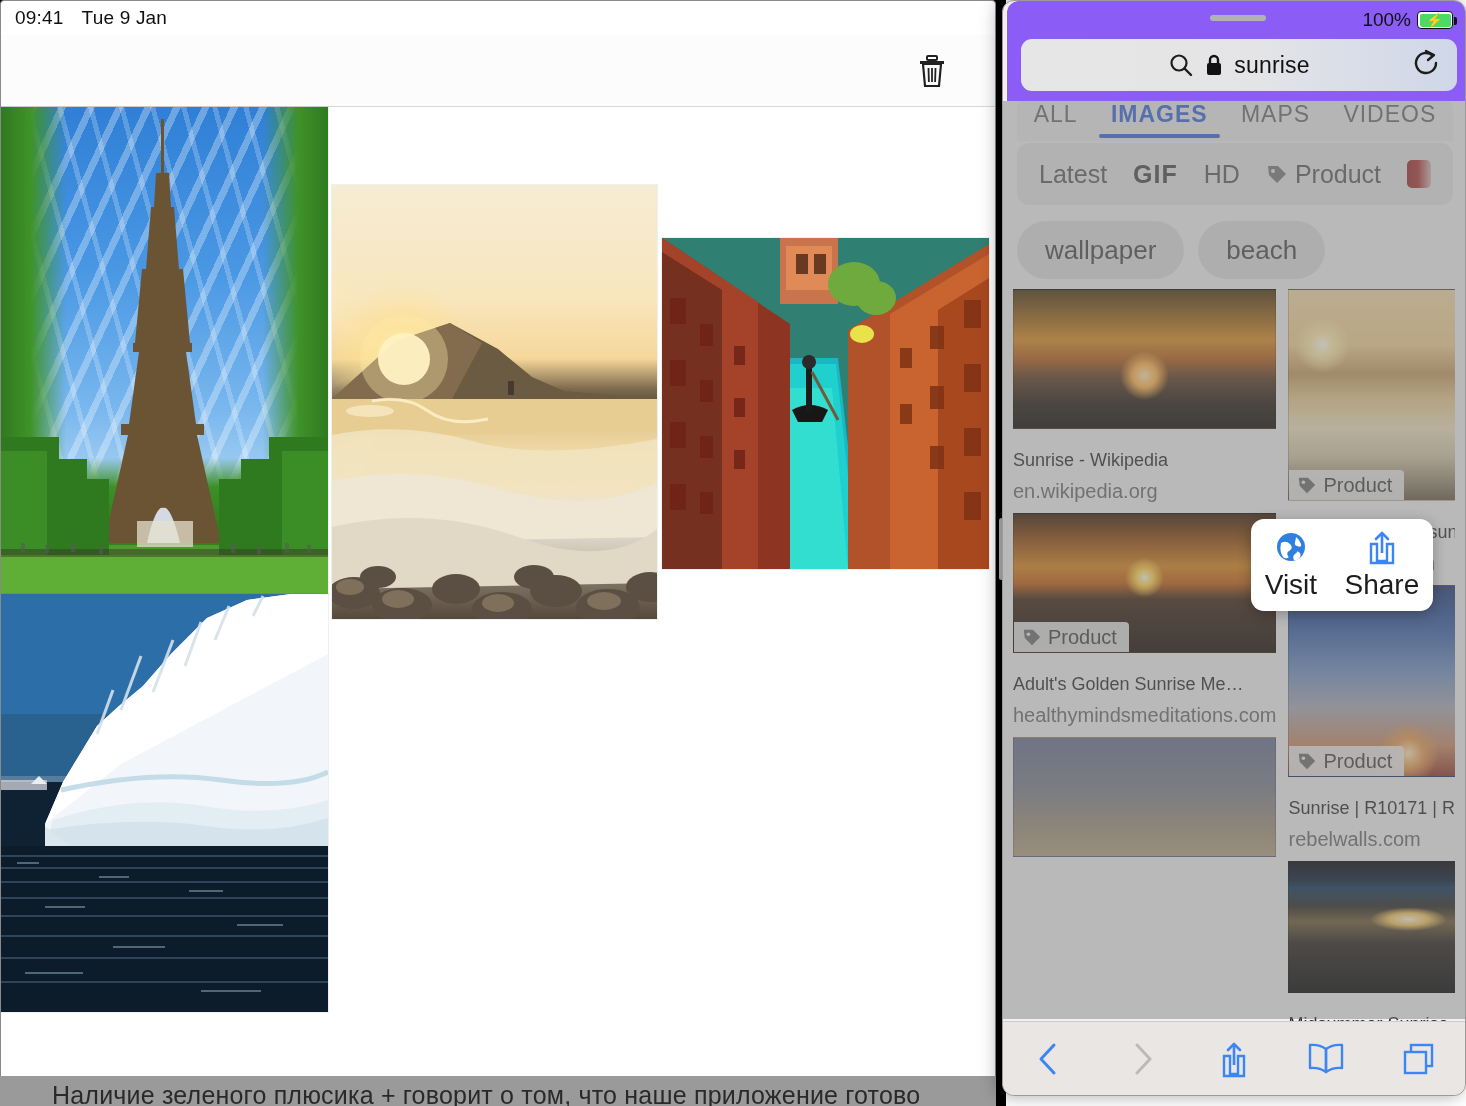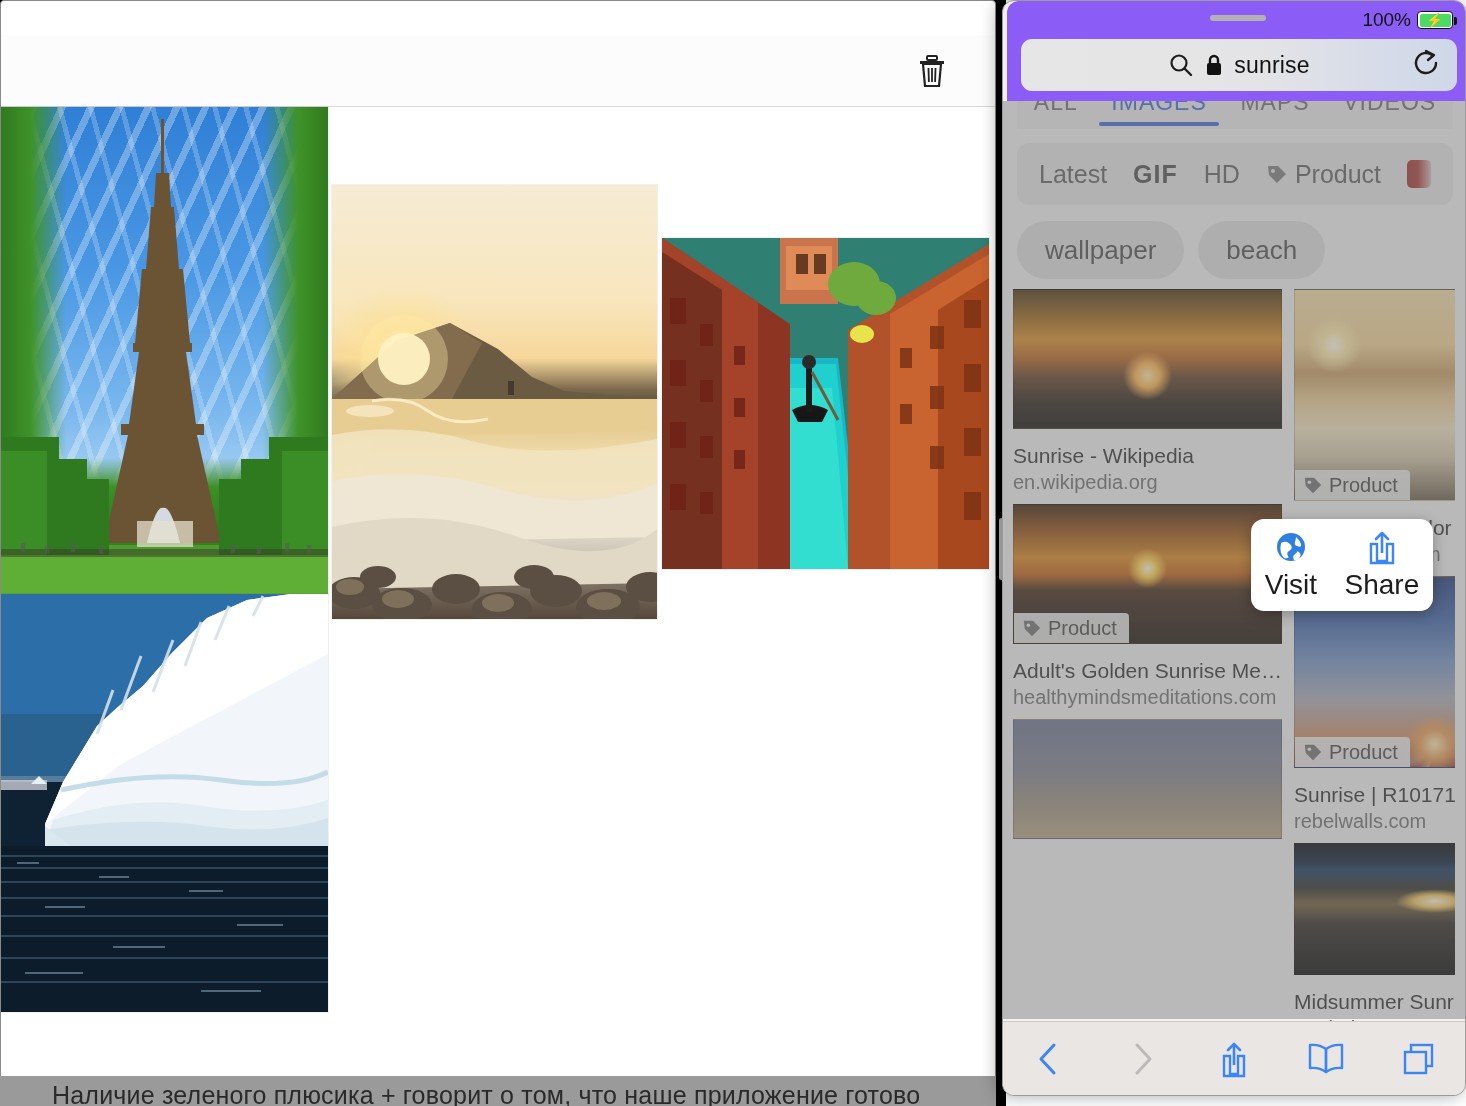--- a/index.html
+++ b/index.html
@@ -165,27 +165,27 @@
     position:absolute; left:14px; top:38px; width:436px; height:52px;
     background:linear-gradient(to right,#e6e6e6 0%, #e4e4e6 55%, #d8dde8 78%, #cfd7e8 100%);
     border-radius:11px; display:flex; align-items:center; justify-content:center;
   }
   .url-inner{ display:flex; align-items:center; gap:10px; }
   .url-text{ font-size:23px; color:#111; letter-spacing:.2px; }
   .reload{ position:absolute; right:16px; top:50%; transform:translateY(-50%); cursor:pointer; }
 
   
   .tabs{
-    position:absolute; left:14px; top:86px; width:436px; height:42px;
+    position:absolute; left:14px; top:98px; width:436px; height:42px;
     background:#e9e9e9; border-radius:10px 10px 0 0; z-index:20;
     display:flex; align-items:flex-start; justify-content:space-around;
     padding-top:2px;
   }
   .tab{ position:relative; font-size:23px; letter-spacing:1px; color:#6d6d6d; cursor:pointer; }
-  .tab.active{ color:#3b68d6; }
+  .tab.active{ color:#3b68d6;font-weight:bold; }
   .tab.active::after{
     content:""; position:absolute; left:-12px; right:-12px; bottom:-10px;
     height:4px; background:#3b68d6; border-radius:2px;
   }
 
   .filters{
     position:absolute; left:14px; top:142px; width:436px; height:62px;
     background:#e4e4e4; border-radius:12px; z-index:20;
     display:flex; align-items:center; padding:0 22px; gap:26px;
   }
@@ -217,24 +217,24 @@
   .thumb{
     width:100%; position:relative; overflow:hidden;
     border:1px solid rgba(0,0,0,.18);
   }
   .badge{
     position:absolute; left:0; bottom:0; height:30px; padding:0 12px 0 8px;
     background:rgba(236,236,236,.92); display:flex; align-items:center; gap:6px;
     font-size:20px; color:#454545; border-radius:0 4px 0 0;
   }
   .c-title{
-    font-size:21px; color:#2e2e2e; margin-top:15px;
+    font-size:18px; color:#2e2e2e; margin-top:21px;
     white-space:nowrap; overflow:hidden; text-overflow:clip;
   }
-  .c-host{ font-size:20px; color:#6d6d6d; margin-top:3px; white-space:nowrap; overflow:hidden; }
+  .c-host{ font-size:20px; color:#6d6d6d; margin-top:9px; white-space:nowrap; overflow:hidden; }
 
   
   .t1{ height:140px; background:
       radial-gradient(circle 34px at 50% 62%, #ffe8a8 0%, #ffb24a 35%, rgba(255,140,40,0) 72%),
       linear-gradient(to bottom,#4a3510 0%, #8a5a14 16%, #d98b22 36%, #b35f1c 50%, #5c3b22 64%, #271d15 82%, #120f0c 100%); }
   .t2{ height:140px; background:
       radial-gradient(circle 30px at 31% 49%, #fff3c2 0%, #ffc977 32%, rgba(255,180,90,0) 68%),
       conic-gradient(from 190deg at 31% 40%, rgba(210,230,250,.45) 0deg, rgba(210,230,250,0) 22deg, rgba(210,230,250,.35) 42deg, rgba(210,230,250,0) 70deg),
       linear-gradient(to bottom,#2c4c70 0%, #466f95 22%, #8a8573 44%, #cfae7a 52%, #6d6254 63%, #3a332c 80%, #1d1a17 100%); }
   .t3{ height:140px; background:
@@ -314,20 +314,24 @@
     <span class="bg-cyr" style="top:552px">б</span>
     <span class="bg-cyr" style="top:648px">e</span>
     <span class="bg-chk" style="top:722px">✓</span>
     <span class="bg-chk" style="top:772px">✓</span>
     <span class="bg-chk" style="top:822px">✓</span>
     <span class="bg-chk" style="top:872px">✓</span>
   </div>
 
   <div class="left-pane">
 
+    <div class="status-bar">
+      <span class="status-time">09:41</span>
+      <span class="status-date">Tue 9 Jan</span>
+    </div>
 
     <div class="left-toolbar">
       <div class="trash-btn">
         <svg width="32" height="36" viewBox="0 0 32 36" aria-hidden="true">
           <rect x="11" y="3" width="10" height="4" rx="1" fill="none" stroke="#222" stroke-width="2"></rect>
           <rect x="4" y="8" width="24" height="3" fill="#222"></rect>
           <path d="M7 11 L9 33 L23 33 L25 11 Z" fill="none" stroke="#222" stroke-width="2.2"></path>
           <line x1="12.5" y1="15" x2="12.9" y2="29" stroke="#222" stroke-width="1.8"></line>
           <line x1="16" y1="15" x2="16" y2="29" stroke="#222" stroke-width="1.8"></line>
           <line x1="19.5" y1="15" x2="19.1" y2="29" stroke="#222" stroke-width="1.8"></line>

